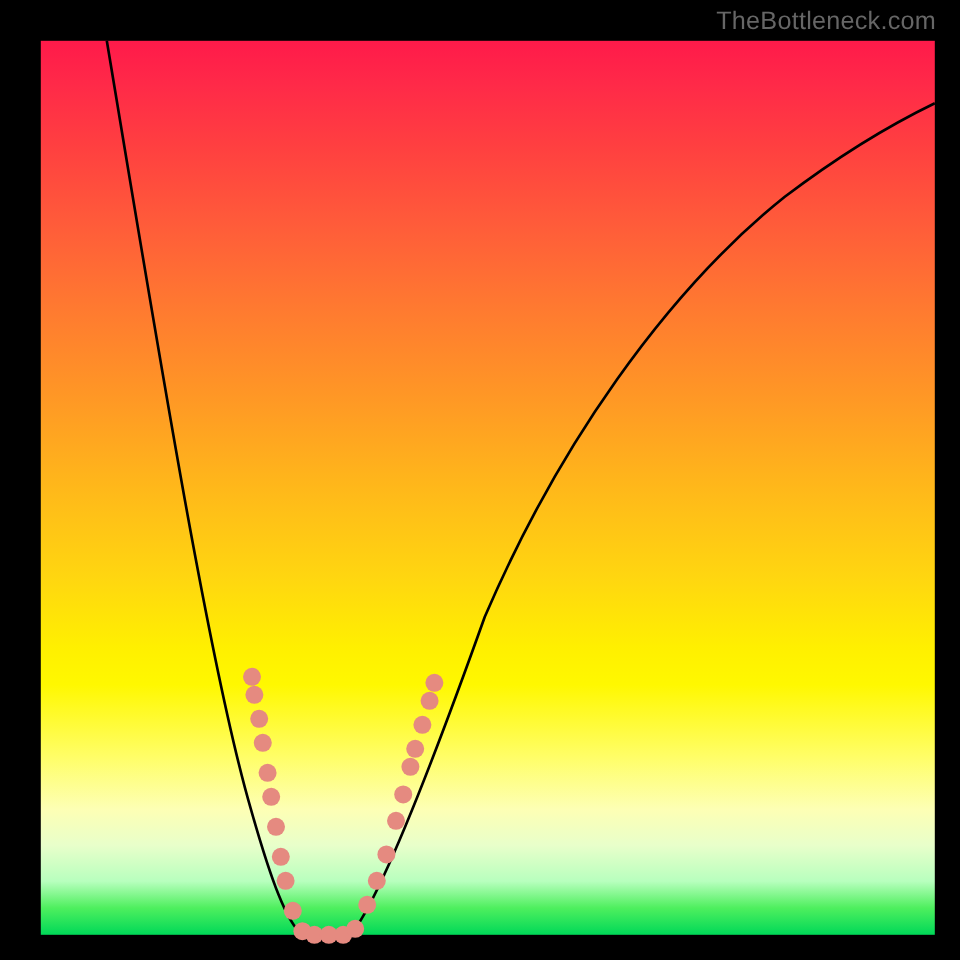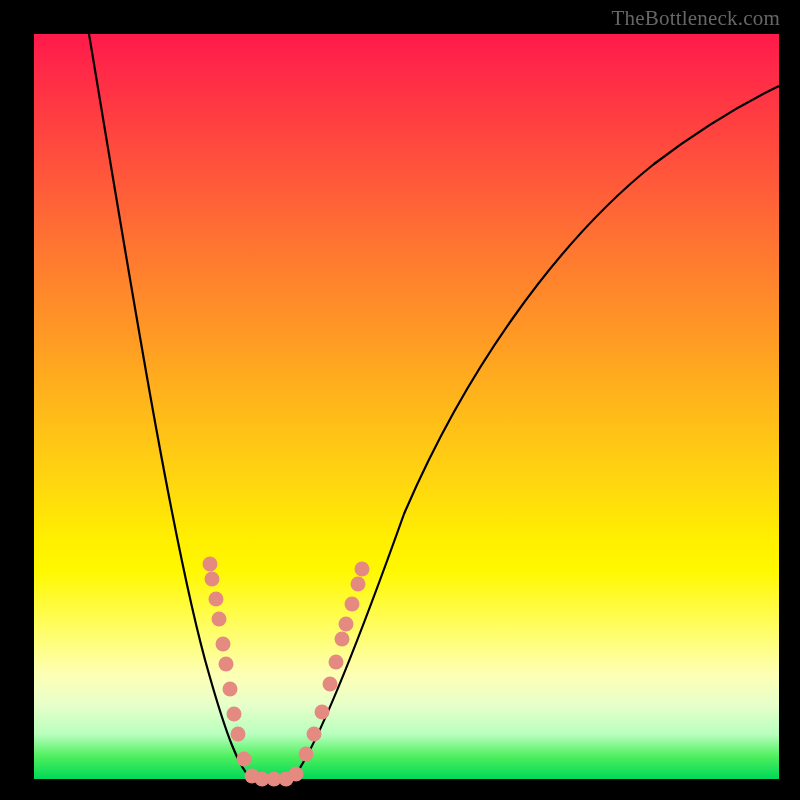--- a/index.html
+++ b/index.html
@@ -35,21 +35,21 @@
       #4eef5e 97%,
       #00d858 100%
     );
   }
   .watermark {
     position: absolute;
     top: 6px;
     right: 20px;
     color: #666;
     font-size: 21px;
-    font-family: Liberation Serif, serif;
+    font-family: Liberation Sans, sans-serif;
     z-index: 10;
     letter-spacing: 0.2px;
   }
   svg.curve {
     position: absolute;
     left: 0;
     top: 0;
     width: 745px;
     height: 745px;
     overflow: visible;

